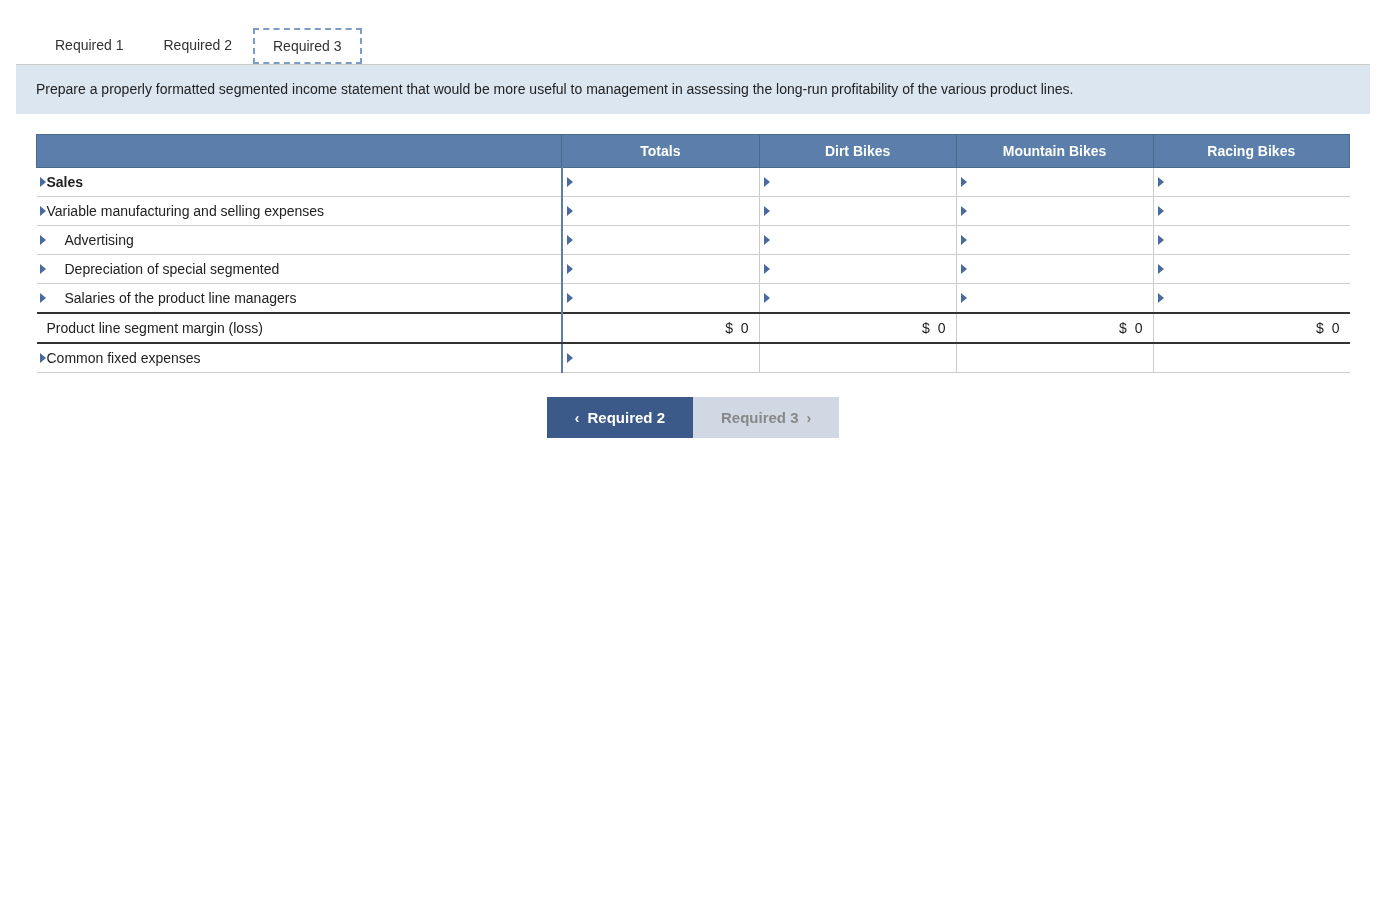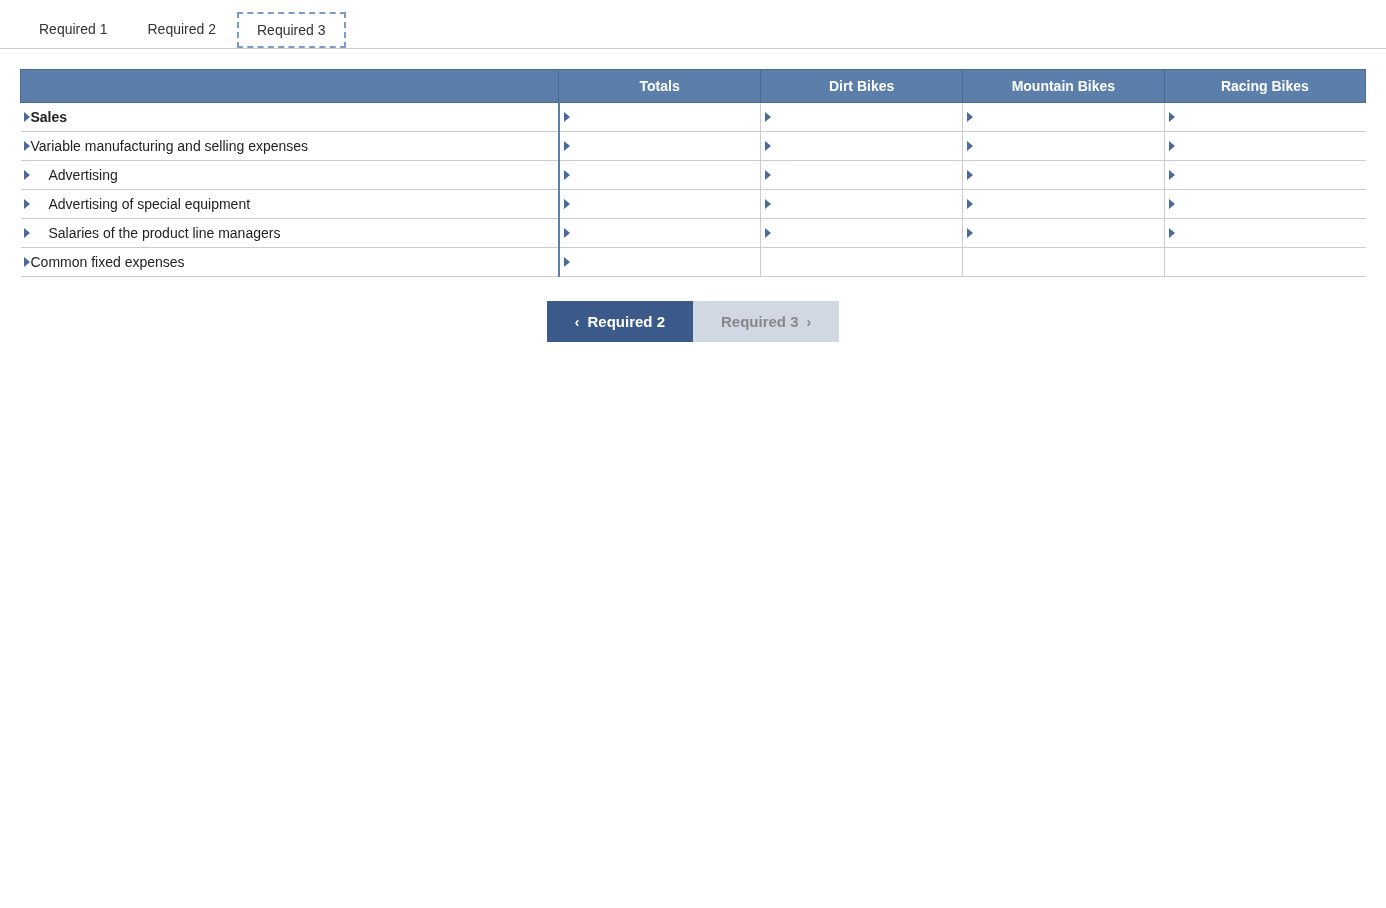--- a/index.html
+++ b/index.html
@@ -8,21 +8,21 @@
       font-size: 14px;
       background: #f0f0f0;
       color: #222;
     }
 
     .page-wrapper {
       background: #fff;
       max-width: 1386px;
       min-height: 908px;
       margin: 0 auto;
-      padding: 0;
+      padding: 16px;
     }
 
     
     .tabs-bar {
       display: flex;
       border-bottom: 1px solid #ccc;
       background: #fff;
       padding: 12px 20px 0 20px;
     }
 
@@ -147,20 +147,21 @@
 <body>
 
 <div class="page-wrapper">
 
   <div class="tabs-bar">
     <div class="tab-item">Required 1</div>
     <div class="tab-item">Required 2</div>
     <div class="tab-item active">Required 3</div>
   </div>
 
+  <div class="instructions">Prepare a properly formatted segmented income statement that would be more useful to management in assessing the long-run profitability of the various product lines.</div>
 
   <div class="table-area">
     <table>
       <thead>
         <tr>
           <th class="header-empty"></th>
           <th>Totals</th>
           <th>Dirt Bikes</th>
           <th>Mountain Bikes</th>
           <th>Racing Bikes</th>
@@ -183,32 +184,39 @@
             <td style="text-align: right; border-left: 1px solid rgb(204, 204, 204); padding: 6px 10px; position: relative; min-width: 120px;"><span style="width: 0px; height: 0px; border-top: 5px solid transparent; border-bottom: 5px solid transparent; border-left: 6px solid rgb(74, 106, 158); display: inline-block; position: absolute; left: 4px; top: 50%; transform: translateY(-50%);"></span><input type="text" style="border: none; outline: none; width: 90%; text-align: right; font-size: 14px; background: transparent;"></td>
           </tr>
           <tr>
             <td style="position: relative; padding-left: 28px; margin-top: 44px;"><span class="blue-arrow"></span><span>Advertising</span></td>
             <td style="text-align: right; border-left: 1px solid rgb(204, 204, 204); padding: 6px 10px; position: relative; min-width: 120px;"><span style="width: 0px; height: 0px; border-top: 5px solid transparent; border-bottom: 5px solid transparent; border-left: 6px solid rgb(74, 106, 158); display: inline-block; position: absolute; left: 4px; top: 50%; transform: translateY(-50%);"></span><input type="text" style="border: none; outline: none; width: 90%; text-align: right; font-size: 14px; background: transparent;"></td>
             <td style="text-align: right; border-left: 1px solid rgb(204, 204, 204); padding: 6px 10px; position: relative; min-width: 120px;"><span style="width: 0px; height: 0px; border-top: 5px solid transparent; border-bottom: 5px solid transparent; border-left: 6px solid rgb(74, 106, 158); display: inline-block; position: absolute; left: 4px; top: 50%; transform: translateY(-50%);"></span><input type="text" style="border: none; outline: none; width: 90%; text-align: right; font-size: 14px; background: transparent;"></td>
             <td style="text-align: right; border-left: 1px solid rgb(204, 204, 204); padding: 6px 10px; position: relative; min-width: 120px;"><span style="width: 0px; height: 0px; border-top: 5px solid transparent; border-bottom: 5px solid transparent; border-left: 6px solid rgb(74, 106, 158); display: inline-block; position: absolute; left: 4px; top: 50%; transform: translateY(-50%);"></span><input type="text" style="border: none; outline: none; width: 90%; text-align: right; font-size: 14px; background: transparent;"></td>
             <td style="text-align: right; border-left: 1px solid rgb(204, 204, 204); padding: 6px 10px; position: relative; min-width: 120px;"><span style="width: 0px; height: 0px; border-top: 5px solid transparent; border-bottom: 5px solid transparent; border-left: 6px solid rgb(74, 106, 158); display: inline-block; position: absolute; left: 4px; top: 50%; transform: translateY(-50%);"></span><input type="text" style="border: none; outline: none; width: 90%; text-align: right; font-size: 14px; background: transparent;"></td>
           </tr>
           <tr>
-            <td style="position: relative; padding-left: 28px;"><span class="blue-arrow"></span><span>Advertising of special equipment</span></td>
+            <td style="position: relative; padding-left: 28px;"><span class="blue-arrow"></span><span>Depreciation of special segmented</span></td>
             <td style="text-align: right; border-left: 1px solid rgb(204, 204, 204); padding: 6px 10px; position: relative; min-width: 120px;"><span style="width: 0px; height: 0px; border-top: 5px solid transparent; border-bottom: 5px solid transparent; border-left: 6px solid rgb(74, 106, 158); display: inline-block; position: absolute; left: 4px; top: 50%; transform: translateY(-50%);"></span><input type="text" style="border: none; outline: none; width: 90%; text-align: right; font-size: 14px; background: transparent;"></td>
             <td style="text-align: right; border-left: 1px solid rgb(204, 204, 204); padding: 6px 10px; position: relative; min-width: 120px;"><span style="width: 0px; height: 0px; border-top: 5px solid transparent; border-bottom: 5px solid transparent; border-left: 6px solid rgb(74, 106, 158); display: inline-block; position: absolute; left: 4px; top: 50%; transform: translateY(-50%);"></span><input type="text" style="border: none; outline: none; width: 90%; text-align: right; font-size: 14px; background: transparent;"></td>
             <td style="text-align: right; border-left: 1px solid rgb(204, 204, 204); padding: 6px 10px; position: relative; min-width: 120px;"><span style="width: 0px; height: 0px; border-top: 5px solid transparent; border-bottom: 5px solid transparent; border-left: 6px solid rgb(74, 106, 158); display: inline-block; position: absolute; left: 4px; top: 50%; transform: translateY(-50%);"></span><input type="text" style="border: none; outline: none; width: 90%; text-align: right; font-size: 14px; background: transparent;"></td>
             <td style="text-align: right; border-left: 1px solid rgb(204, 204, 204); padding: 6px 10px; position: relative; min-width: 120px;"><span style="width: 0px; height: 0px; border-top: 5px solid transparent; border-bottom: 5px solid transparent; border-left: 6px solid rgb(74, 106, 158); display: inline-block; position: absolute; left: 4px; top: 50%; transform: translateY(-50%);"></span><input type="text" style="border: none; outline: none; width: 90%; text-align: right; font-size: 14px; background: transparent;"></td>
           </tr>
           <tr>
             <td style="position: relative; padding-left: 28px;"><span class="blue-arrow"></span><span>Salaries of the product line managers</span></td>
             <td style="text-align: right; border-left: 1px solid rgb(204, 204, 204); padding: 6px 10px; position: relative; min-width: 120px;"><span style="width: 0px; height: 0px; border-top: 5px solid transparent; border-bottom: 5px solid transparent; border-left: 6px solid rgb(74, 106, 158); display: inline-block; position: absolute; left: 4px; top: 50%; transform: translateY(-50%);"></span><input type="text" style="border: none; outline: none; width: 90%; text-align: right; font-size: 14px; background: transparent;"></td>
             <td style="text-align: right; border-left: 1px solid rgb(204, 204, 204); padding: 6px 10px; position: relative; min-width: 120px;"><span style="width: 0px; height: 0px; border-top: 5px solid transparent; border-bottom: 5px solid transparent; border-left: 6px solid rgb(74, 106, 158); display: inline-block; position: absolute; left: 4px; top: 50%; transform: translateY(-50%);"></span><input type="text" style="border: none; outline: none; width: 90%; text-align: right; font-size: 14px; background: transparent;"></td>
             <td style="text-align: right; border-left: 1px solid rgb(204, 204, 204); padding: 6px 10px; position: relative; min-width: 120px;"><span style="width: 0px; height: 0px; border-top: 5px solid transparent; border-bottom: 5px solid transparent; border-left: 6px solid rgb(74, 106, 158); display: inline-block; position: absolute; left: 4px; top: 50%; transform: translateY(-50%);"></span><input type="text" style="border: none; outline: none; width: 90%; text-align: right; font-size: 14px; background: transparent;"></td>
             <td style="text-align: right; border-left: 1px solid rgb(204, 204, 204); padding: 6px 10px; position: relative; min-width: 120px;"><span style="width: 0px; height: 0px; border-top: 5px solid transparent; border-bottom: 5px solid transparent; border-left: 6px solid rgb(74, 106, 158); display: inline-block; position: absolute; left: 4px; top: 50%; transform: translateY(-50%);"></span><input type="text" style="border: none; outline: none; width: 90%; text-align: right; font-size: 14px; background: transparent;"></td>
+          </tr>
+          <tr style="border-top: 2px solid rgb(51, 51, 51); border-bottom: 2px solid rgb(51, 51, 51);">
+            <td style="position: relative; padding-left: 10px; border-top: 2px solid rgb(51, 51, 51); border-bottom: 2px solid rgb(51, 51, 51);"><span>Product line segment margin (loss)</span></td>
+            <td style="text-align: right; border-left: 1px solid rgb(204, 204, 204); padding: 6px 10px; position: relative; min-width: 120px; border-top: 2px solid rgb(51, 51, 51); border-bottom: 2px solid rgb(51, 51, 51);"><span style="margin-right: 4px;">$ </span><span>0</span></td>
+            <td style="text-align: right; border-left: 1px solid rgb(204, 204, 204); padding: 6px 10px; position: relative; min-width: 120px; border-top: 2px solid rgb(51, 51, 51); border-bottom: 2px solid rgb(51, 51, 51);"><span style="margin-right: 4px;">$ </span><span>0</span></td>
+            <td style="text-align: right; border-left: 1px solid rgb(204, 204, 204); padding: 6px 10px; position: relative; min-width: 120px; border-top: 2px solid rgb(51, 51, 51); border-bottom: 2px solid rgb(51, 51, 51);"><span style="margin-right: 4px;">$ </span><span>0</span></td>
+            <td style="text-align: right; border-left: 1px solid rgb(204, 204, 204); padding: 6px 10px; position: relative; min-width: 120px; border-top: 2px solid rgb(51, 51, 51); border-bottom: 2px solid rgb(51, 51, 51);"><span style="margin-right: 4px;">$ </span><span>0</span></td>
           </tr>
           <tr>
             <td style="position: relative; padding-left: 10px;"><span class="blue-arrow"></span><span>Common fixed expenses</span></td>
             <td style="text-align: right; border-left: 1px solid rgb(204, 204, 204); padding: 6px 10px; position: relative; min-width: 120px;"><span style="width: 0px; height: 0px; border-top: 5px solid transparent; border-bottom: 5px solid transparent; border-left: 6px solid rgb(74, 106, 158); display: inline-block; position: absolute; left: 4px; top: 50%; transform: translateY(-50%);"></span><input type="text" style="border: none; outline: none; width: 90%; text-align: right; font-size: 14px; background: transparent;"></td>
             <td style="text-align: right; border-left: 1px solid rgb(204, 204, 204); padding: 6px 10px; position: relative; min-width: 120px;"></td>
             <td style="text-align: right; border-left: 1px solid rgb(204, 204, 204); padding: 6px 10px; position: relative; min-width: 120px;"></td>
             <td style="text-align: right; border-left: 1px solid rgb(204, 204, 204); padding: 6px 10px; position: relative; min-width: 120px;"></td>
           </tr>
         </tbody>
     </table>

